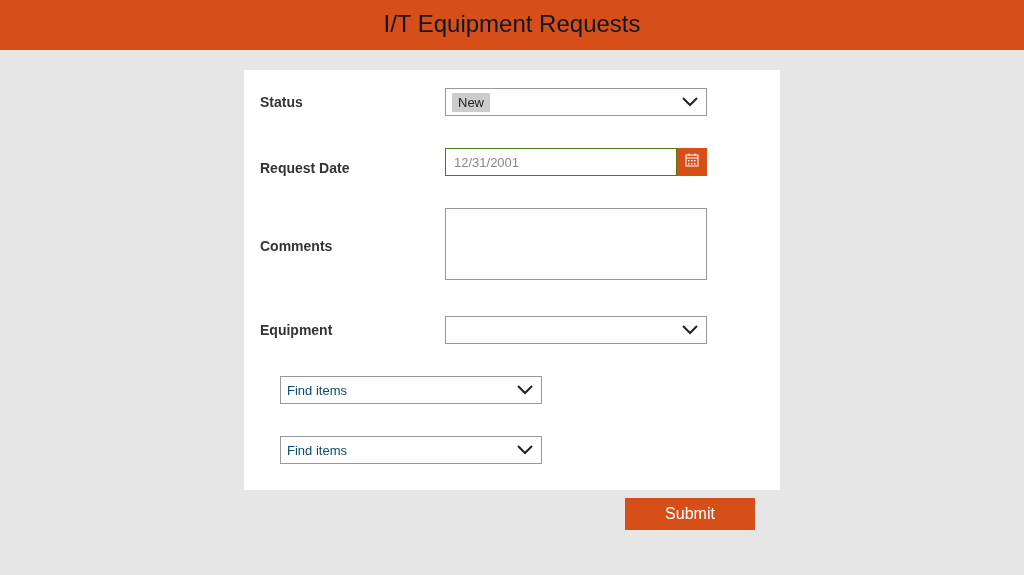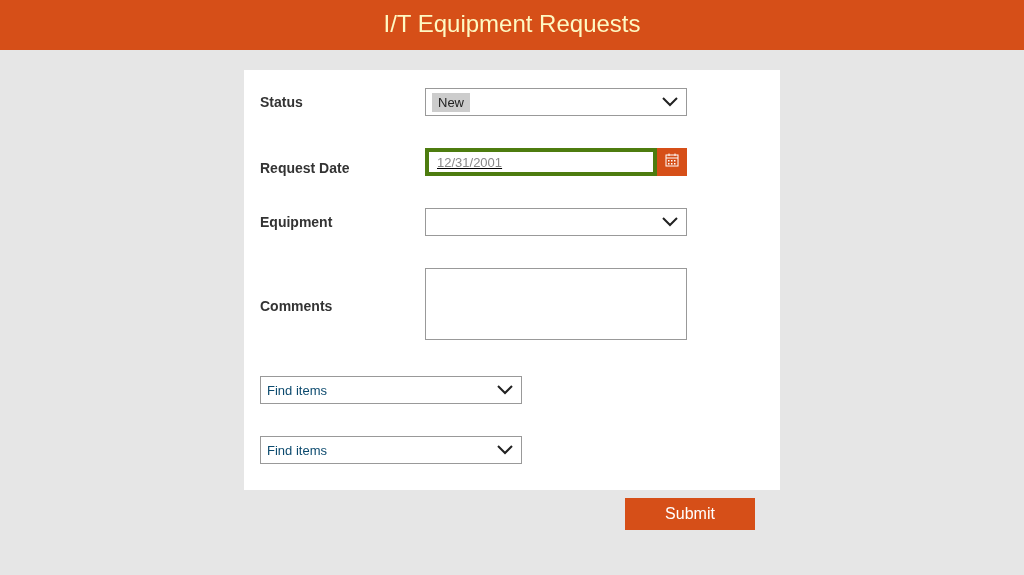--- a/index.html
+++ b/index.html
@@ -9,21 +9,21 @@
     }
     body {
       font-family: 'Segoe UI', Arial, sans-serif;
       background: #e6e6e6;
       width: 1024px;
       height: 575px;
       overflow: hidden;
     }
     .header {
       background: #d64f18;
-      color: #fef9c3;
+      color: #0f172a;
       text-align: center;
       padding: 10px 0 12px 0;
       font-size: 24px;
       font-weight: 400;
     }
     .form-container {
       background: #fff;
       width: 536px;
       margin: 20px auto 0 auto;
       padding: 18px 16px 26px 16px;
@@ -38,20 +38,21 @@
     }
     .field-label {
       width: 165px;
       font-size: 14px;
       font-weight: 600;
       color: #333;
     }
     .field-input {
       flex: 1;
       position: relative;
+      margin-left: 20px;
     }
     .select-box {
       width: 262px;
       height: 28px;
       border: 1px solid #999;
       display: flex;
       align-items: center;
       padding: 0 6px;
       background: #fff;
       position: relative;
@@ -62,24 +63,23 @@
       top: 50%;
       transform: translateY(-50%);
     }
     .status-badge {
       background: #ccc;
       padding: 2px 6px;
       font-size: 13px;
       color: #222;
     }
     .date-row .select-box {
-      border: 4px solid #4d7c0f;
+      border: 1px solid #4d7c0f;
       width: 232px;
       padding: 4px 8px;
-      text-decoration: underline;
     }
     .date-row {
       align-items: flex-end;
     }
     .date-wrap {
       display: flex;
     }
     .date-placeholder {
       color: #888;
       font-size: 13px;
@@ -173,38 +173,38 @@
               <rect x="4" y="11" width="1.5" height="1.5" fill="#fff"></rect>
               <rect x="7" y="11" width="1.5" height="1.5" fill="#fff"></rect>
               <rect x="10" y="11" width="1.5" height="1.5" fill="#fff"></rect>
             </svg>
           </span>
         </div>
       </div>
     </div>
   </div>
 
+  <div class="form-row comments-row">
+    <div class="field-label">Comments</div>
+    <div class="field-input">
+      <textarea class="textarea" style=""></textarea>
+    </div>
+  </div>
+
   <div class="form-row">
     <div class="field-label">Equipment</div>
     <div class="field-input">
       <div class="select-box">
         <span></span>
         <span class="chevron">
           <svg viewBox="0 0 16 10">
               <path d="M1 1 L8 8 L15 1" stroke="#222" stroke-width="2" fill="none"></path>
             </svg>
         </span>
       </div>
-    </div>
-  </div>
-
-  <div class="form-row comments-row">
-    <div class="field-label">Comments</div>
-    <div class="field-input">
-      <textarea class="textarea" style=""></textarea>
     </div>
   </div>
 
 
   <div class="form-row">
     <div class="field-input">
       <div class="select-box">
         <span class="find-items">Find items</span>
         <span class="chevron">
           <svg viewBox="0 0 16 10">

